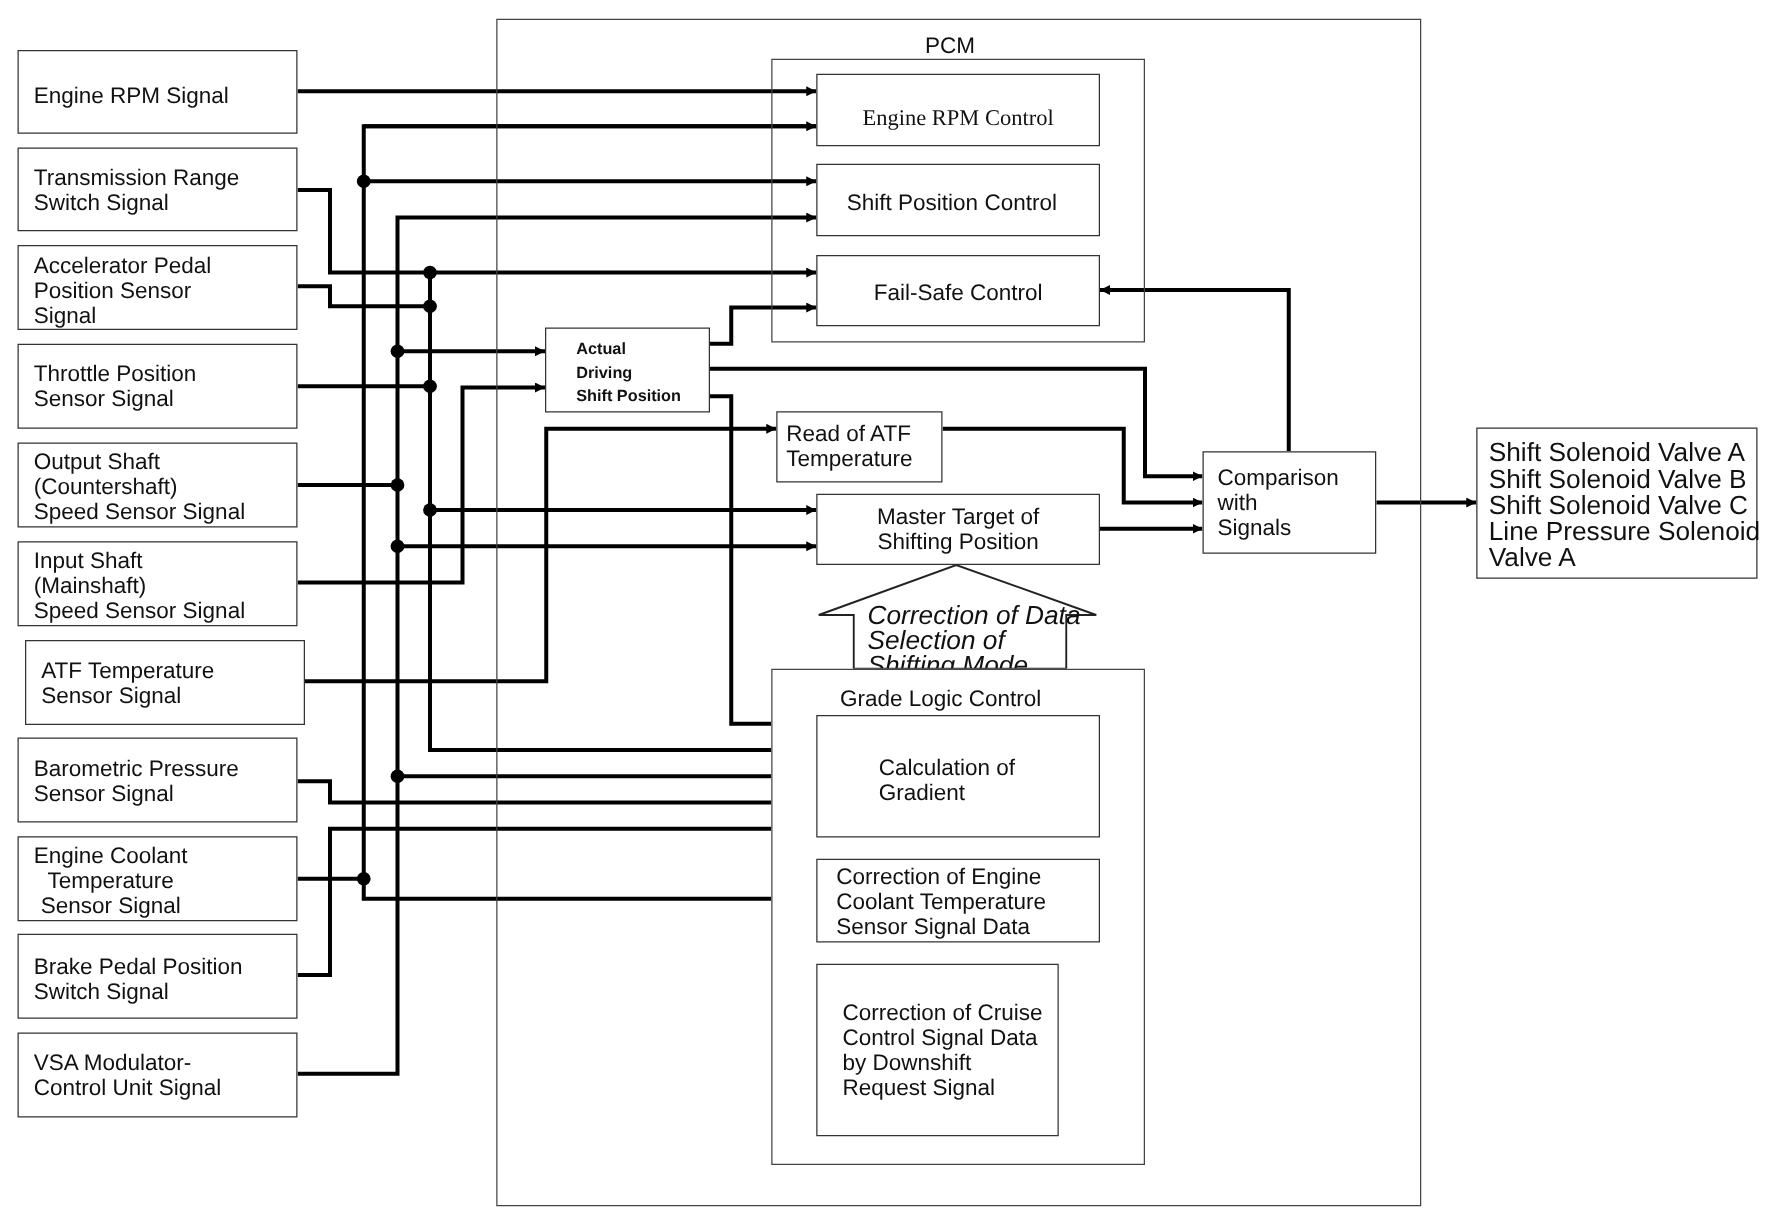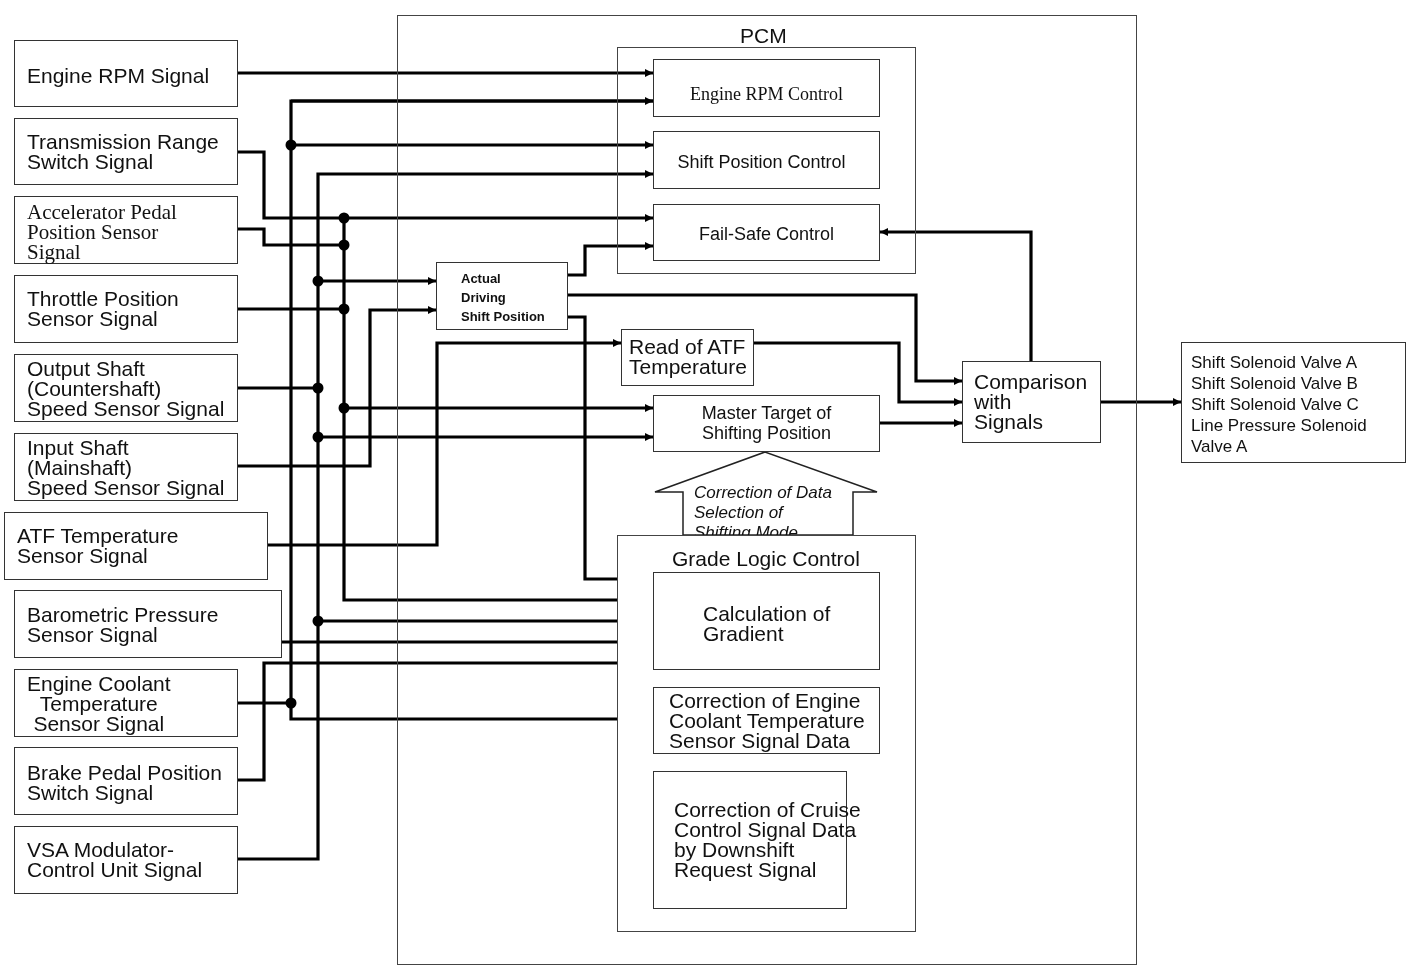--- a/index.html
+++ b/index.html
@@ -1,25 +1,25 @@
 <!DOCTYPE html>
 <html><head>
 <meta charset="utf-8">
 <style>
   html, body { margin: 0; padding: 0; background: #ffffff; }
   body { width: 1414px; height: 974px; position: relative; overflow: hidden;
          font-family: "Liberation Sans", "DejaVu Sans", sans-serif; color: #111; }
   #wires { position: absolute; left: 0; top: 0; width: 1414px; height: 974px; }
   .box { position: absolute; box-sizing: border-box; border: 1.5px solid #333; background: #fff; }
   .frame { position: absolute; box-sizing: border-box; border: 1.5px solid #444; }
-  .lbl { position: absolute; font-size: 21px; line-height: 20px; white-space: pre; }
+  .lbl { position: absolute; font-size: 18px; line-height: 20px; white-space: pre; }
   .input-box .lbl { left: 12px; }
   .ctext { position: absolute; left: 0; right: 0; text-align: center; font-size: 18px; line-height: 20px; white-space: pre; }
   .small { font-size: 15px; line-height: 17px; }
-  .ltext { position: absolute; font-size: 17px; line-height: 20px; white-space: pre; }
+  .ltext { position: absolute; font-size: 21px; line-height: 20px; white-space: pre; }
 </style>
 </head>
 <body>
 
 <svg id="wires" xmlns="http://www.w3.org/2000/svg">
   <defs>
     <marker id="arr" viewBox="0 0 10 10" refX="10" refY="5" markerWidth="8" markerHeight="8" markerUnits="userSpaceOnUse" orient="auto">
       <path d="M0,0 L10,5 L0,10 z" fill="#000"></path>
     </marker>
   </defs>
@@ -72,43 +72,43 @@
 <div class="frame" style="left:617px;top:47px;width:299px;height:227px;"></div>
 
 <div class="box input-box" style="left:14px;top:40px;width:224px;height:67px;padding-left:30px;">
   <div class="lbl" style="top:25px;">Engine RPM Signal</div>
   </div>
 <div class="box input-box" style="left:14px;top:118px;width:224px;height:67px;">
   <div class="lbl" style="top:13px;">Transmission Range
 Switch Signal</div>
   </div>
 <div class="box input-box" style="left:14px;top:196px;width:224px;height:68px;">
-  <div class="lbl" style="top:5px;font-family:Liberation Serif, serif;">Accelerator Pedal
+  <div class="lbl" style="top:5px;">Accelerator Pedal
 Position Sensor
 Signal</div>
   </div>
 <div class="box input-box" style="left:14px;top:275px;width:224px;height:68px;">
   <div class="lbl" style="top:13px;">Throttle Position
 Sensor Signal</div>
   </div>
 <div class="box input-box" style="left:14px;top:354px;width:224px;height:68px;">
   <div class="lbl" style="top:4px;">Output Shaft
 (Countershaft)
 Speed Sensor Signal</div>
   </div>
 <div class="box input-box" style="left:14px;top:433px;width:224px;height:68px;">
   <div class="lbl" style="top:4px;">Input Shaft
 (Mainshaft)
 Speed Sensor Signal</div>
   </div>
-<div class="box input-box" style="left:4px;top:512px;width:264px;height:68px;padding-left:48px;">
+<div class="box input-box" style="left:20px;top:512px;width:224px;height:68px;padding-left:48px;">
   <div class="lbl" style="top:13px;">ATF Temperature
 Sensor Signal</div>
   </div>
-<div class="box input-box" style="left:14px;top:590px;width:268px;height:68px;">
+<div class="box input-box" style="left:14px;top:590px;width:224px;height:68px;">
   <div class="lbl" style="top:14px;">Barometric Pressure
 Sensor Signal</div>
   </div>
 <div class="box input-box" style="left:14px;top:669px;width:224px;height:68px;">
   <div class="lbl" style="top:4px;text-align:center;">Engine Coolant
 Temperature
 Sensor Signal</div>
   </div>
 <div class="box input-box" style="left:14px;top:747px;width:224px;height:68px;">
   <div class="lbl" style="top:15px;">Brake Pedal Position

